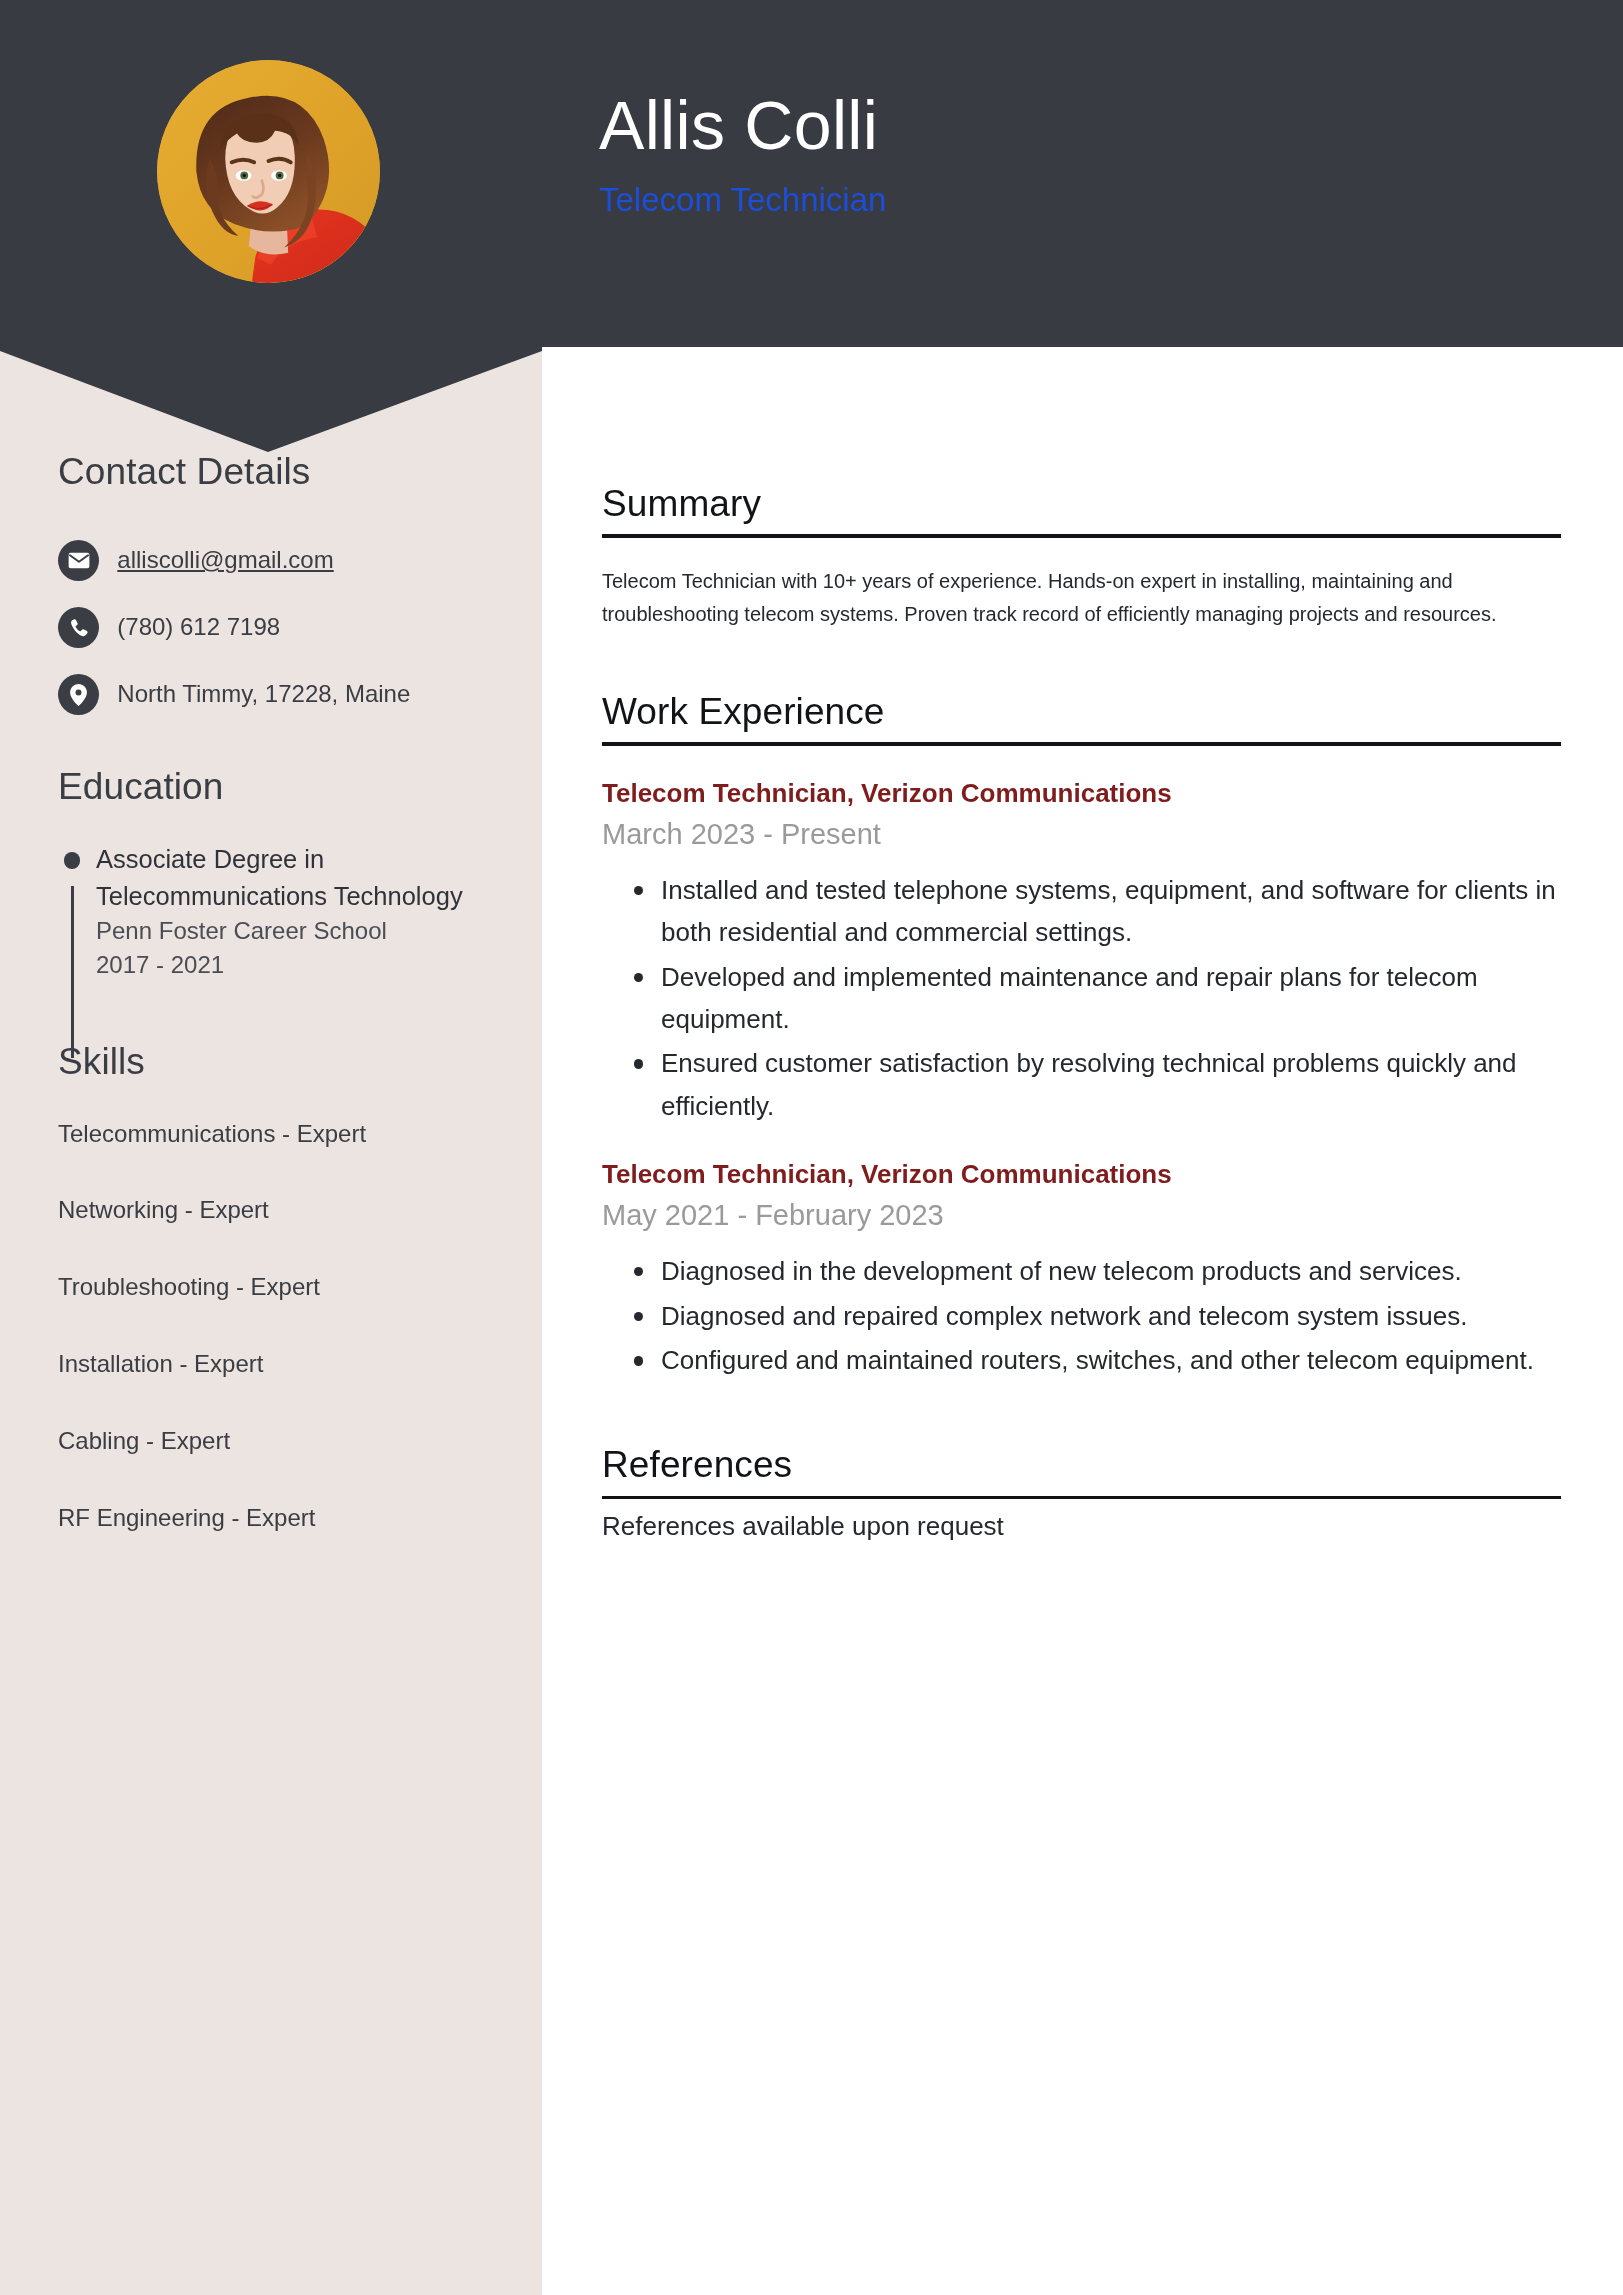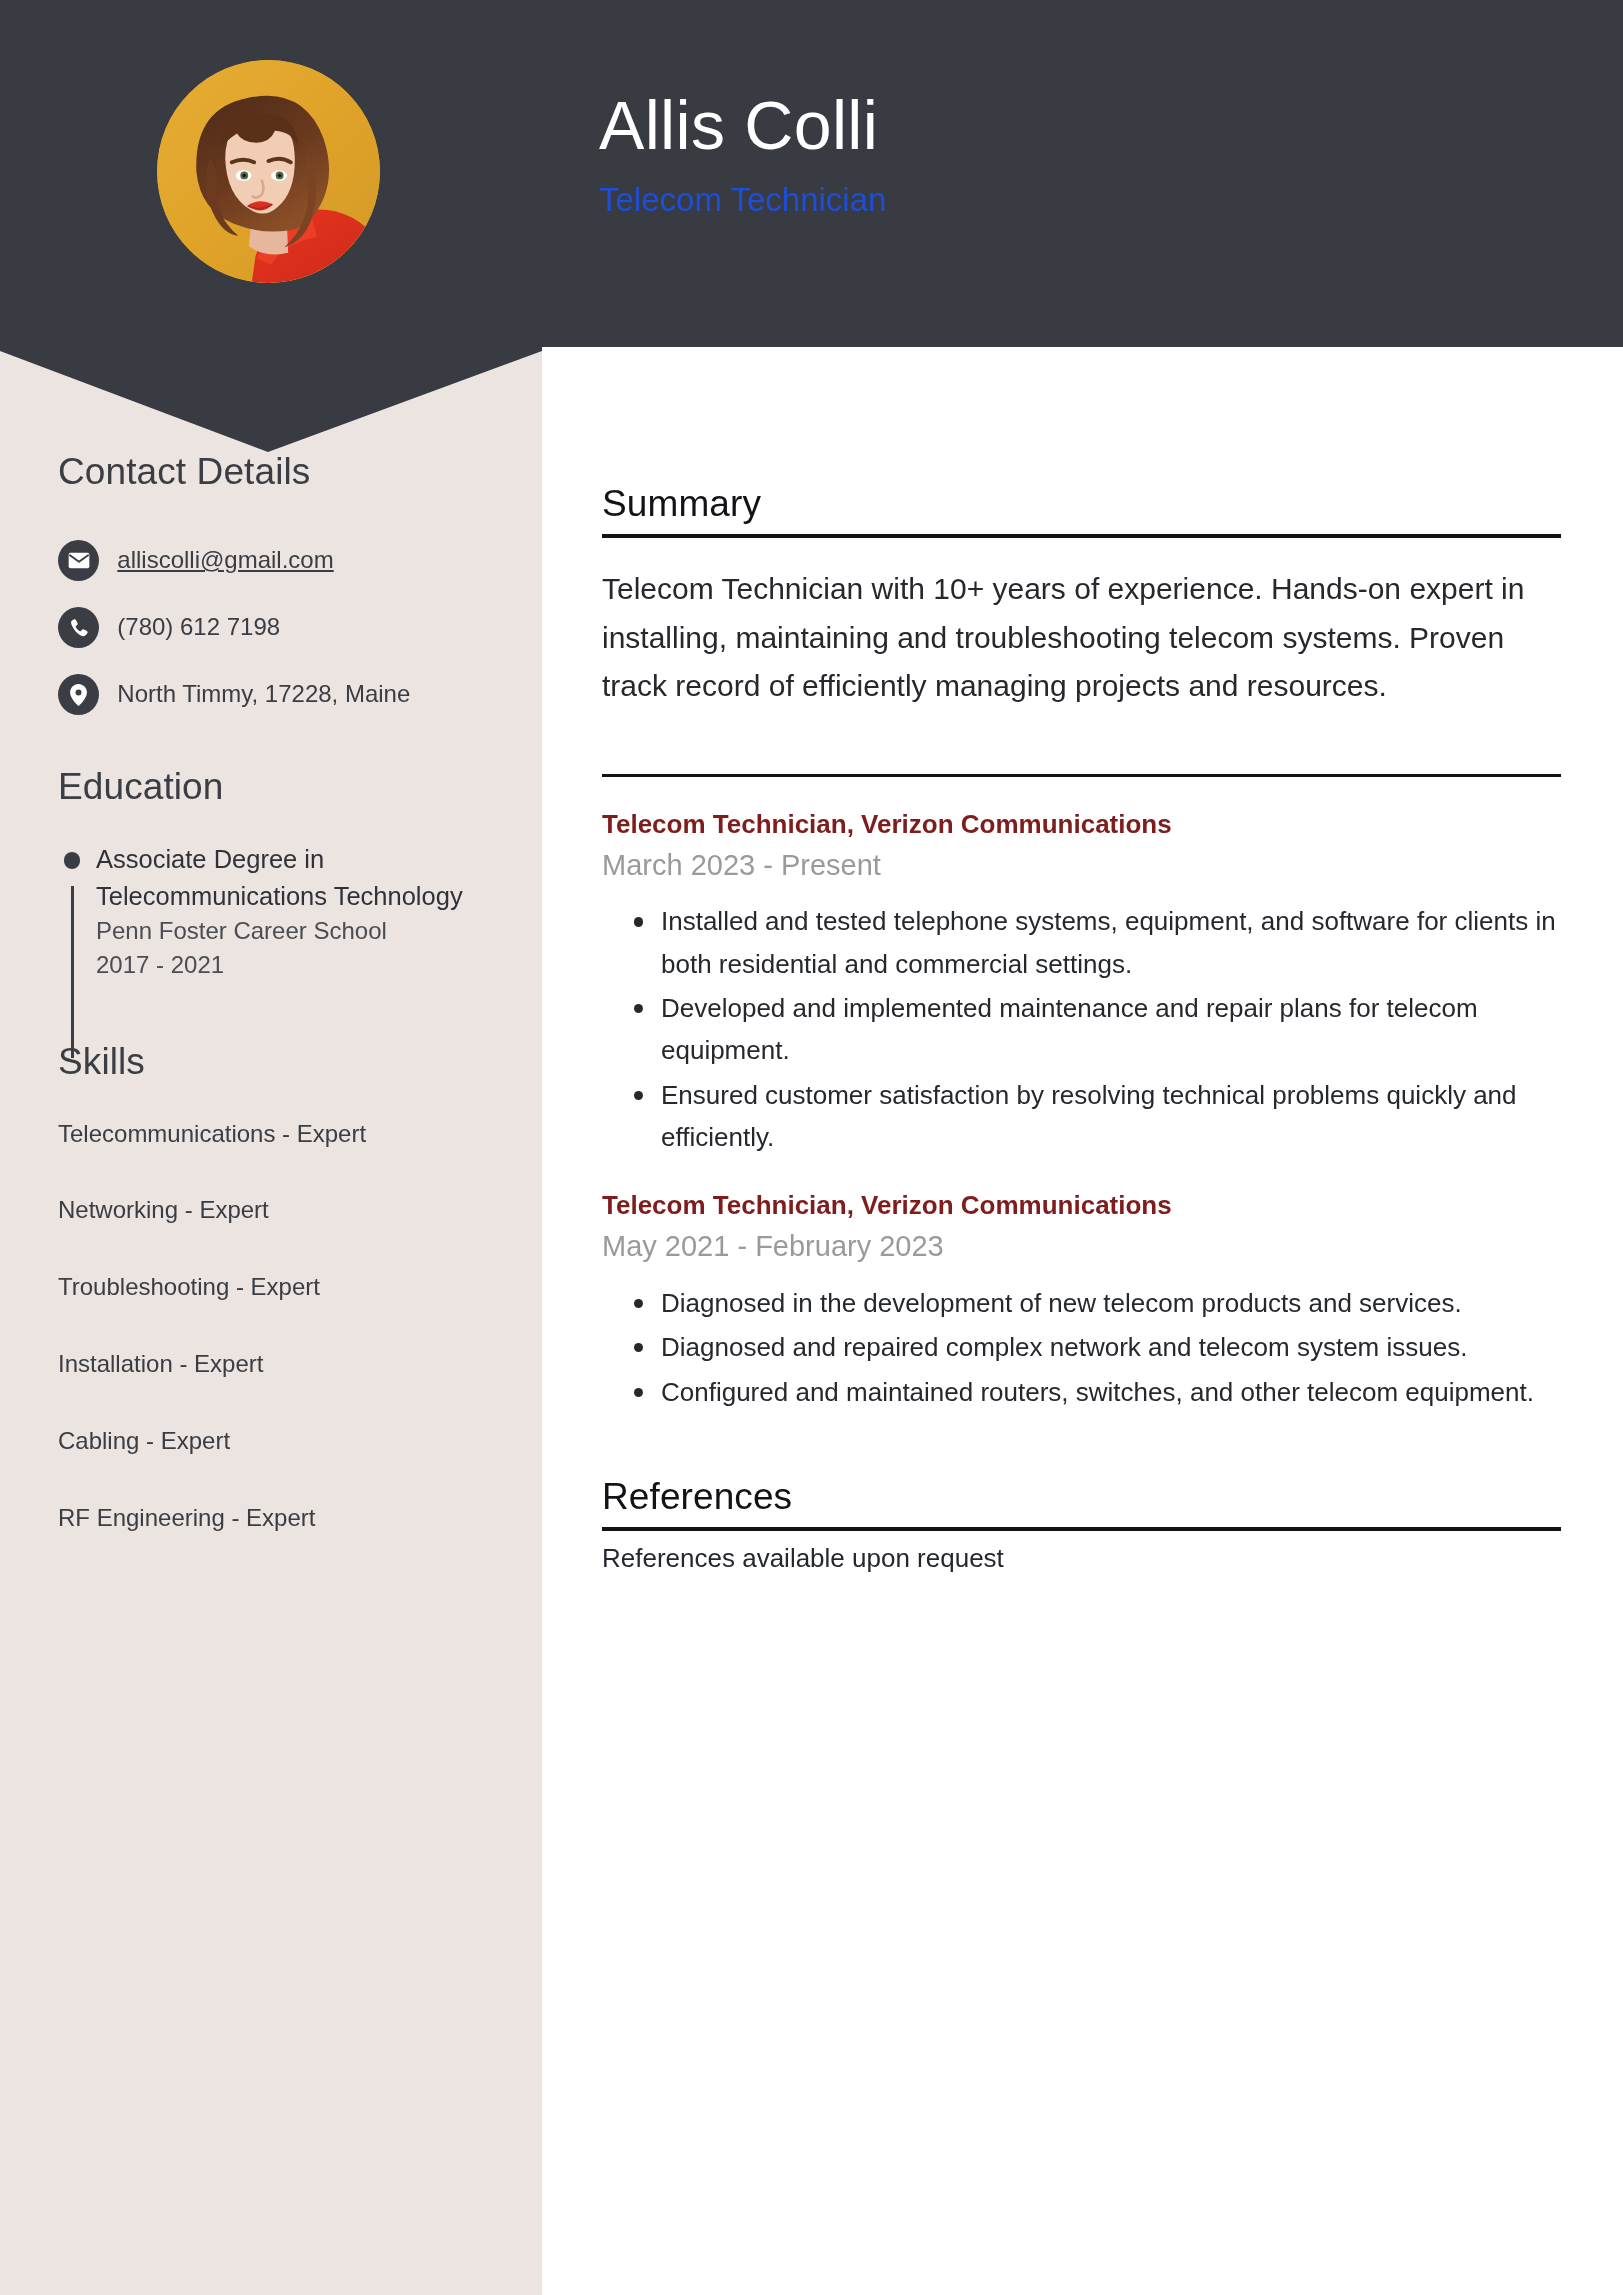--- a/index.html
+++ b/index.html
@@ -182,21 +182,21 @@
     letter-spacing:0.1px;
   }
   .rule {
     width:100%;
     height:3.3px;
     background:#111317;
     margin-top:10.5px;
   }
   .summary-text {
     margin-top:27.5px;
-    font-size:30px;
+    font-size:20px;
     line-height:1.62;
     color:#25282d;
   }
 
   .exp-wrap { margin-top:63px; }
   .job { margin-top:31px; }
   .job-heading {
     font-size:26px;
     font-weight:700;
     color:#7f1d1d;
@@ -373,20 +373,21 @@
 
   <div class="main">
 
     <section class="main-section">
       <div class="main-heading">Summary</div>
       <div class="rule"></div>
       <p class="summary-text">Telecom Technician with 10+ years of experience. Hands-on expert in installing, maintaining and troubleshooting telecom systems. Proven track record of efficiently managing projects and resources.</p>
     </section>
 
     <section class="main-section exp-wrap">
+      <div class="main-heading">Work Experience</div>
       <div class="rule"></div>
 
       <div class="job">
         <div class="job-heading">Telecom Technician, Verizon Communications</div>
         <div class="job-dates">March 2023 - Present</div>
         <ul class="job-bullets">
           <li>Installed and tested telephone systems, equipment, and software for clients in both residential and commercial settings.</li>
           <li>Developed and implemented maintenance and repair plans for telecom equipment.</li>
           <li>Ensured customer satisfaction by resolving technical problems quickly and efficiently.</li>
         </ul>

